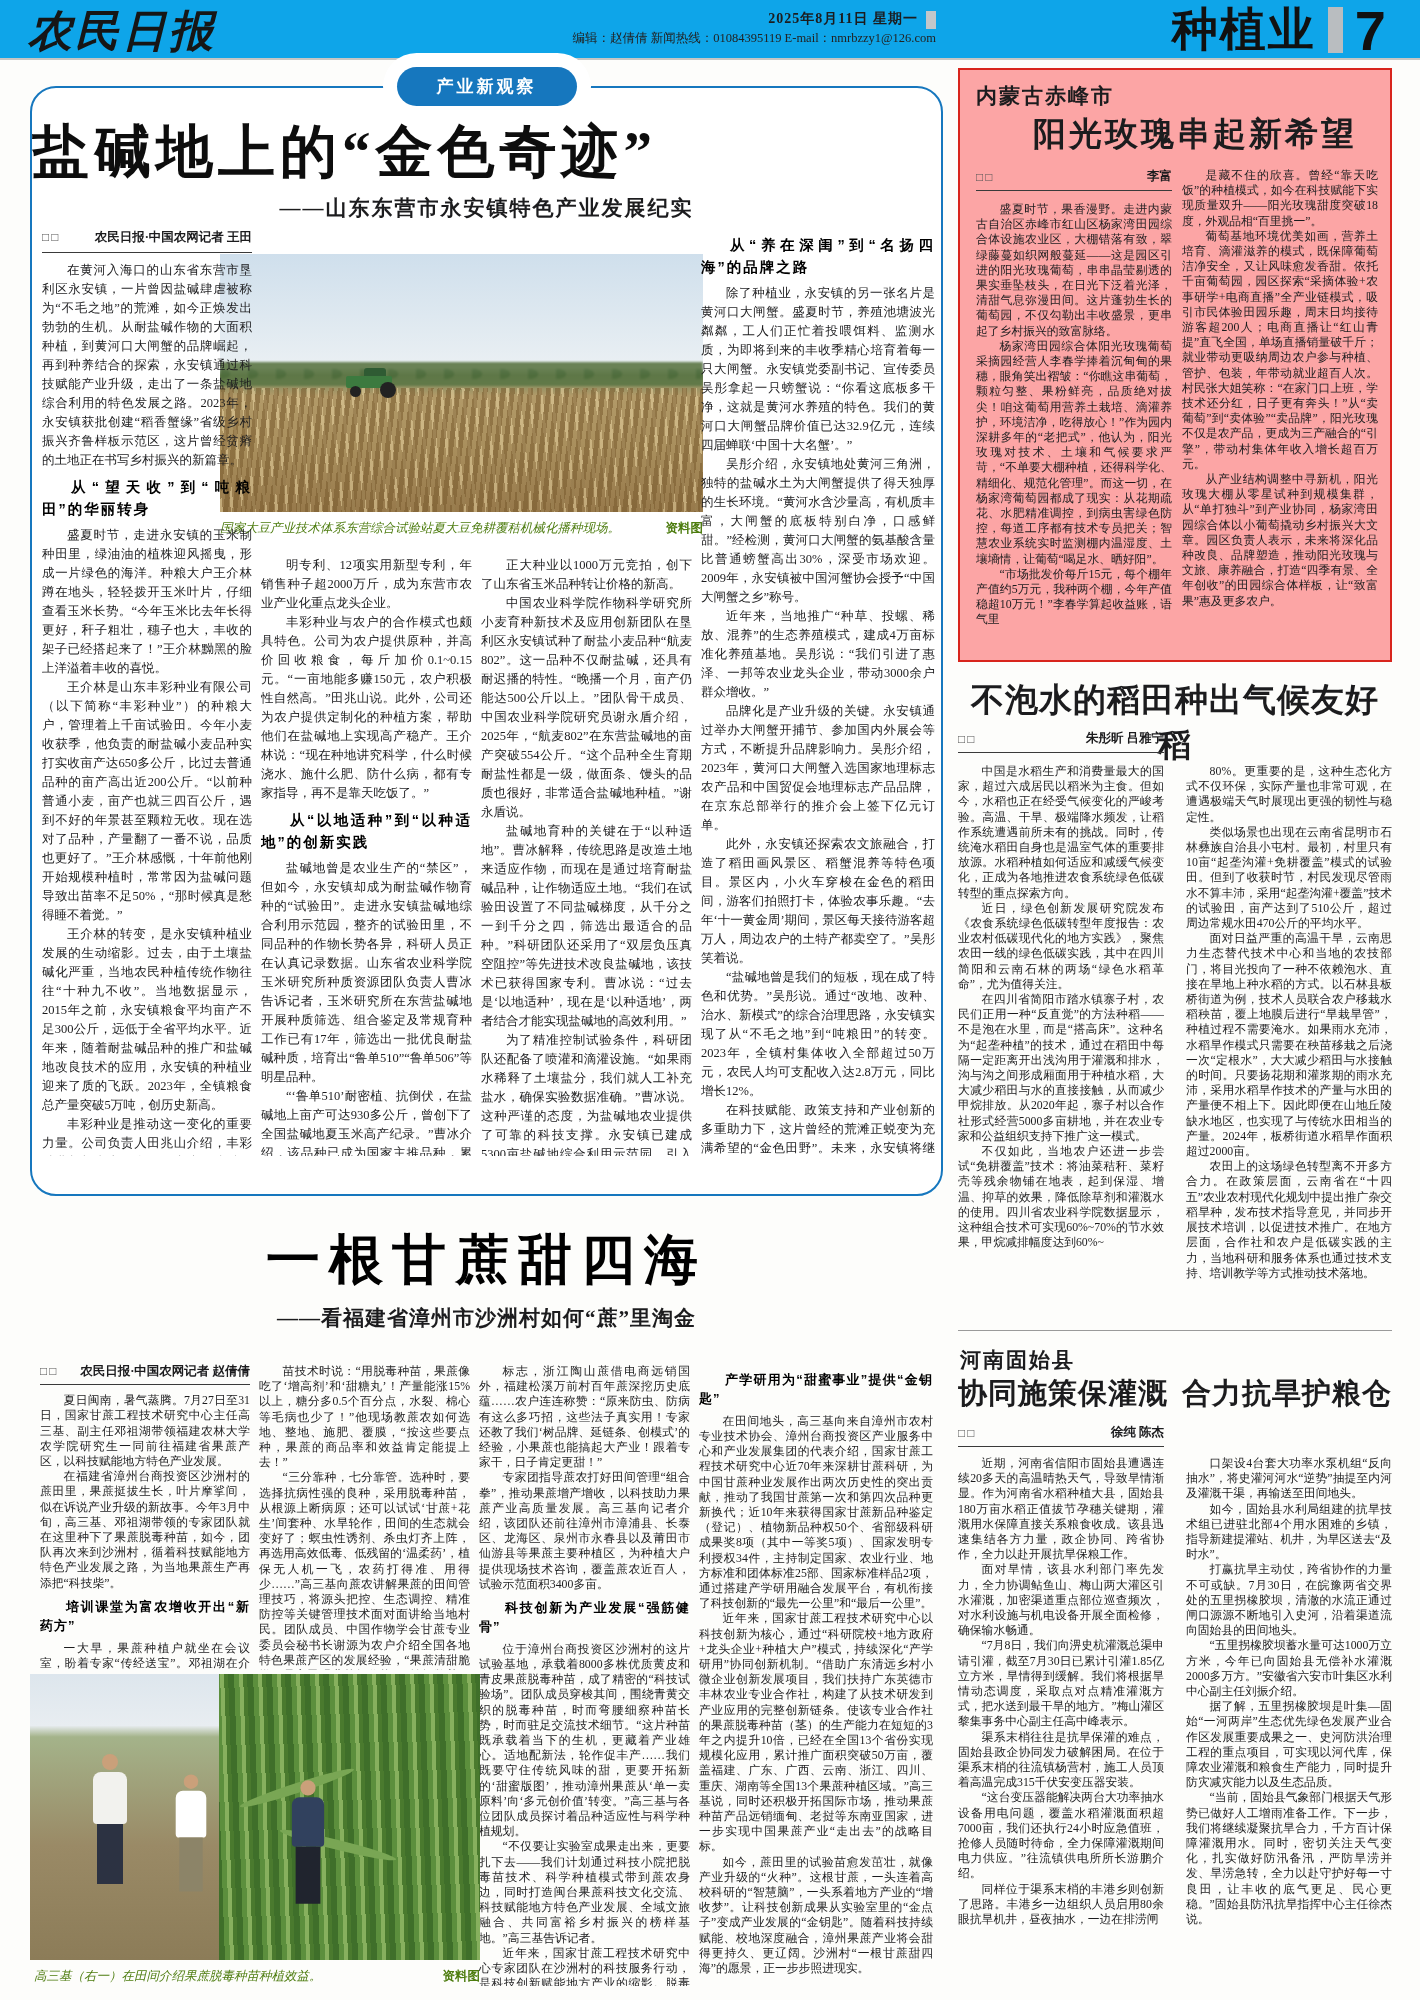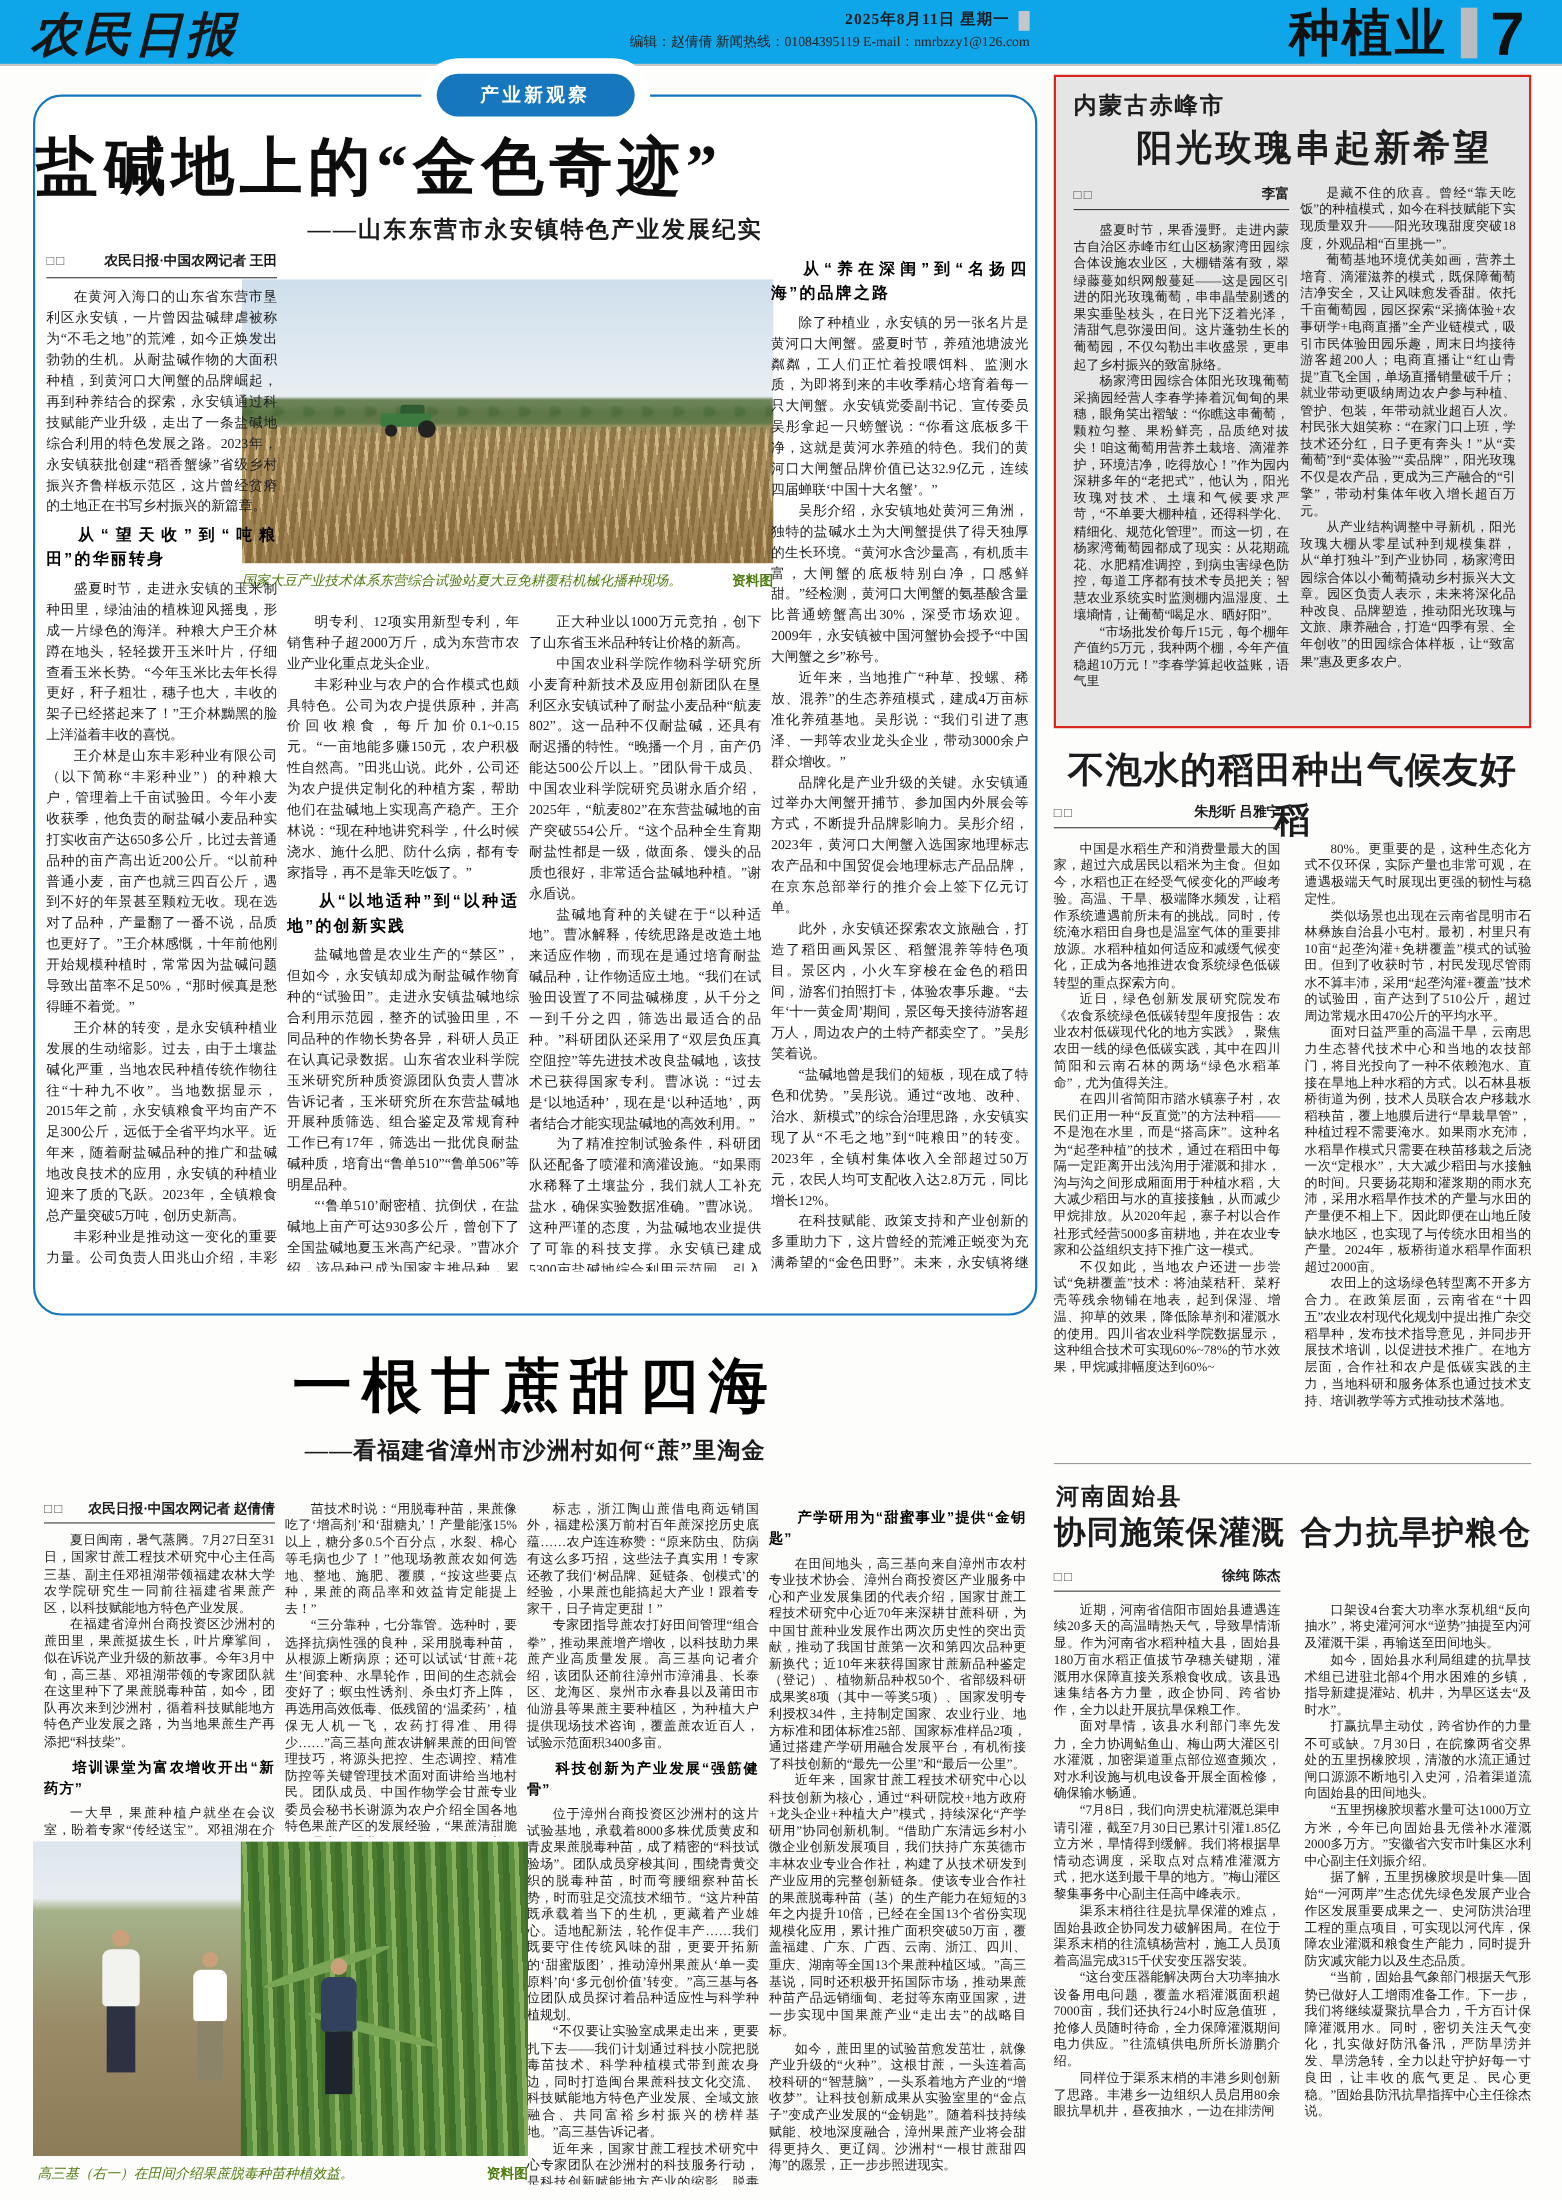--- a/index.html
+++ b/index.html
@@ -42,21 +42,21 @@
   .stubble { position:absolute; left:0; top:52%; width:100%; height:48%; background:repeating-linear-gradient(97deg, rgba(120,90,45,.55) 0 5px, rgba(0,0,0,0) 5px 9px), repeating-linear-gradient(84deg, rgba(235,215,165,.5) 0 3px, rgba(0,0,0,0) 3px 11px); }
   .tractor { position:absolute; left:26%; top:44%; width:58px; height:30px; }
   .tractor .cab { position:absolute; left:18px; top:0; width:22px; height:16px; background:#2f5b33; border-radius:3px; }
   .tractor .hood { position:absolute; left:0; top:8px; width:46px; height:12px; background:#3c7a3f; border-radius:2px; }
   .tractor .wheel-b { position:absolute; left:34px; top:14px; width:16px; height:16px; background:#222; border-radius:50%; }
   .tractor .wheel-f { position:absolute; left:4px; top:18px; width:11px; height:11px; background:#222; border-radius:50%; }
   #main-caption { position:absolute; left:188px; top:432px; width:483px; }
 
   
   #right-rail { position:absolute; left:958px; top:0; width:434px; height:2000px; }
-  #grape-box { position:absolute; left:0; top:68px; width:434px; height:594px; border:2.5px solid #d8251d; background:#e5e5e5; }
+  #grape-box { position:absolute; left:0; top:68px; width:434px; height:594px; border:2.5px solid #d8251d; background:#fca5a5; }
   #grape-kicker { position:absolute; left:16px; top:12px; font-family:"Liberation Sans", sans-serif; font-weight:bold; font-size:21px; letter-spacing:2px; }
   #grape-title { position:absolute; left:0; top:42px; width:100%; text-align:center; font-size:33px; font-weight:600; letter-spacing:3px; padding-left:40px; }
   #grape-byline { position:absolute; left:16px; top:98px; width:196px; }
   .rule-byline { display:flex; justify-content:space-between; align-items:flex-end; border-bottom:1.2px solid #3a3a3a; padding-bottom:5px; font-size:12px; }
 
   #rice-title { position:absolute; left:0; top:678px; width:434px; text-align:center; font-size:33px; font-weight:600; letter-spacing:1px; }
   #rice-byline { position:absolute; left:0; top:730px; width:206px; }
   #right-divider { position:absolute; left:0; top:1330px; width:434px; border-top:1px solid #9a9a9a; }
   #drought-kicker { position:absolute; left:2px; top:1346px; font-family:"Liberation Sans", sans-serif; font-weight:bold; font-size:21px; letter-spacing:2px; }
   #drought-title { position:absolute; left:0; top:1374px; width:434px; display:flex; justify-content:space-between; font-size:29px; font-weight:900; letter-spacing:1px; }
@@ -175,21 +175,21 @@
 
     <div id="rice-title" data-interactable="false">不泡水的稻田种出气候友好稻</div>
     <div id="rice-byline" class="rule-byline" data-interactable="false">
       <span class="by-marks" data-interactable="false">□□</span>
       <span class="by-name" data-interactable="false">朱彤昕 吕雅宁</span>
     </div>
     <div class="colflow small-body" style="left:0;top:764px;width:206px;height:552px;" data-interactable="false">
         <p data-interactable="false">中国是水稻生产和消费量最大的国家，超过六成居民以稻米为主食。但如今，水稻也正在经受气候变化的严峻考验。高温、干旱、极端降水频发，让稻作系统遭遇前所未有的挑战。同时，传统淹水稻田自身也是温室气体的重要排放源。水稻种植如何适应和减缓气候变化，正成为各地推进农食系统绿色低碳转型的重点探索方向。</p>
         <p data-interactable="false">近日，绿色创新发展研究院发布《农食系统绿色低碳转型年度报告：农业农村低碳现代化的地方实践》，聚焦农田一线的绿色低碳实践，其中在四川简阳和云南石林的两场“绿色水稻革命”，尤为值得关注。</p>
         <p data-interactable="false">在四川省简阳市踏水镇寨子村，农民们正用一种“反直觉”的方法种稻——不是泡在水里，而是“搭高床”。这种名为“起垄种植”的技术，通过在稻田中每隔一定距离开出浅沟用于灌溉和排水，沟与沟之间形成厢面用于种植水稻，大大减少稻田与水的直接接触，从而减少甲烷排放。从2020年起，寨子村以合作社形式经营5000多亩耕地，并在农业专家和公益组织支持下推广这一模式。</p>
-        <p data-interactable="false">不仅如此，当地农户还进一步尝试“免耕覆盖”技术：将油菜秸秆、菜籽壳等残余物铺在地表，起到保湿、增温、抑草的效果，降低除草剂和灌溉水的使用。四川省农业科学院数据显示，这种组合技术可实现60%~78%的节水效果，甲烷减排幅度达到60%~</p>
+        <p data-interactable="false">不仅如此，当地农户还进一步尝试“免耕覆盖”技术：将油菜秸秆、菜籽壳等残余物铺在地表，起到保湿、增温、抑草的效果，降低除草剂和灌溉水的使用。四川省农业科学院数据显示，这种组合技术可实现60%~70%的节水效果，甲烷减排幅度达到60%~</p>
       </div>
     <div class="colflow small-body" style="left:228px;top:764px;width:206px;height:552px;" data-interactable="false">
         <p data-interactable="false">80%。更重要的是，这种生态化方式不仅环保，实际产量也非常可观，在遭遇极端天气时展现出更强的韧性与稳定性。</p>
         <p data-interactable="false">类似场景也出现在云南省昆明市石林彝族自治县小屯村。最初，村里只有10亩“起垄沟灌+免耕覆盖”模式的试验田。但到了收获时节，村民发现尽管雨水不算丰沛，采用“起垄沟灌+覆盖”技术的试验田，亩产达到了510公斤，超过周边常规水田470公斤的平均水平。</p>
         <p data-interactable="false">面对日益严重的高温干旱，云南思力生态替代技术中心和当地的农技部门，将目光投向了一种不依赖泡水、直接在旱地上种水稻的方式。以石林县板桥街道为例，技术人员联合农户移栽水稻秧苗，覆上地膜后进行“旱栽旱管”，种植过程不需要淹水。如果雨水充沛，水稻旱作模式只需要在秧苗移栽之后浇一次“定根水”，大大减少稻田与水接触的时间。只要扬花期和灌浆期的雨水充沛，采用水稻旱作技术的产量与水田的产量便不相上下。因此即便在山地丘陵缺水地区，也实现了与传统水田相当的产量。2024年，板桥街道水稻旱作面积超过2000亩。</p>
         <p data-interactable="false">农田上的这场绿色转型离不开多方合力。在政策层面，云南省在“十四五”农业农村现代化规划中提出推广杂交稻旱种，发布技术指导意见，并同步开展技术培训，以促进技术推广。在地方层面，合作社和农户是低碳实践的主力，当地科研和服务体系也通过技术支持、培训教学等方式推动技术落地。</p>
       </div>
 
     <div id="right-divider" data-interactable="false"></div>
 

